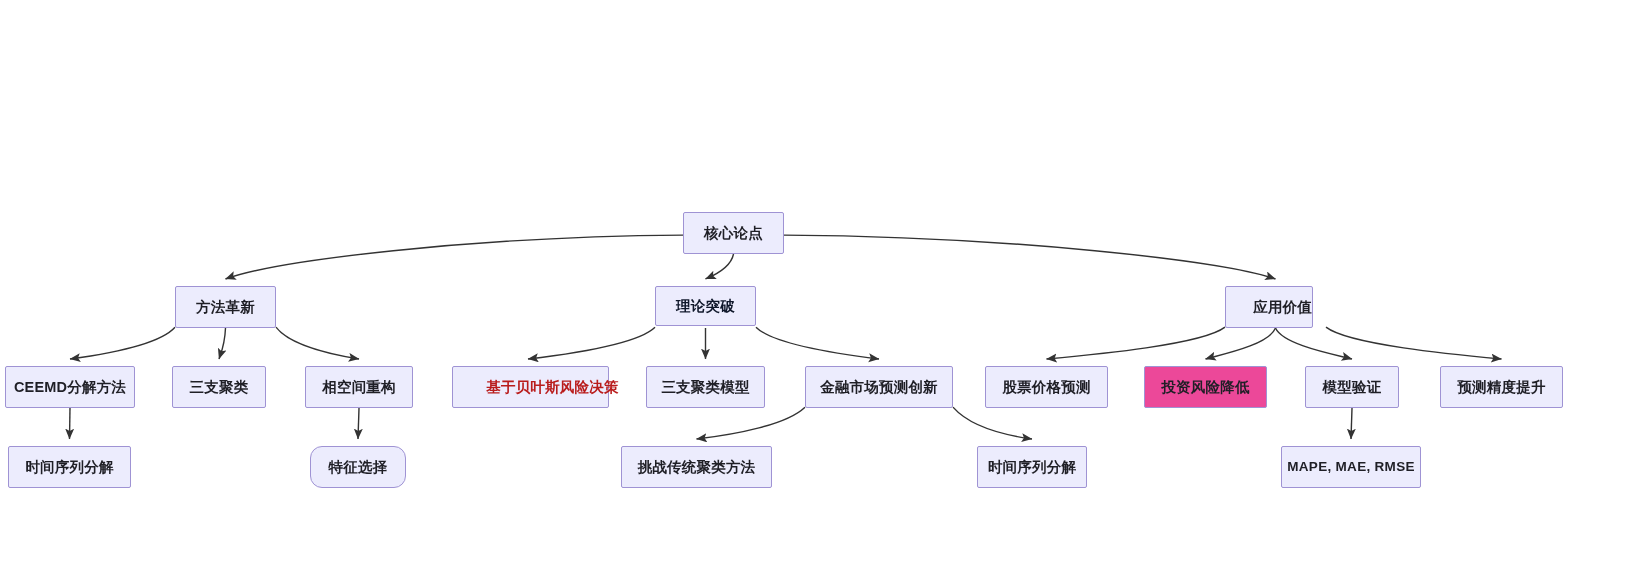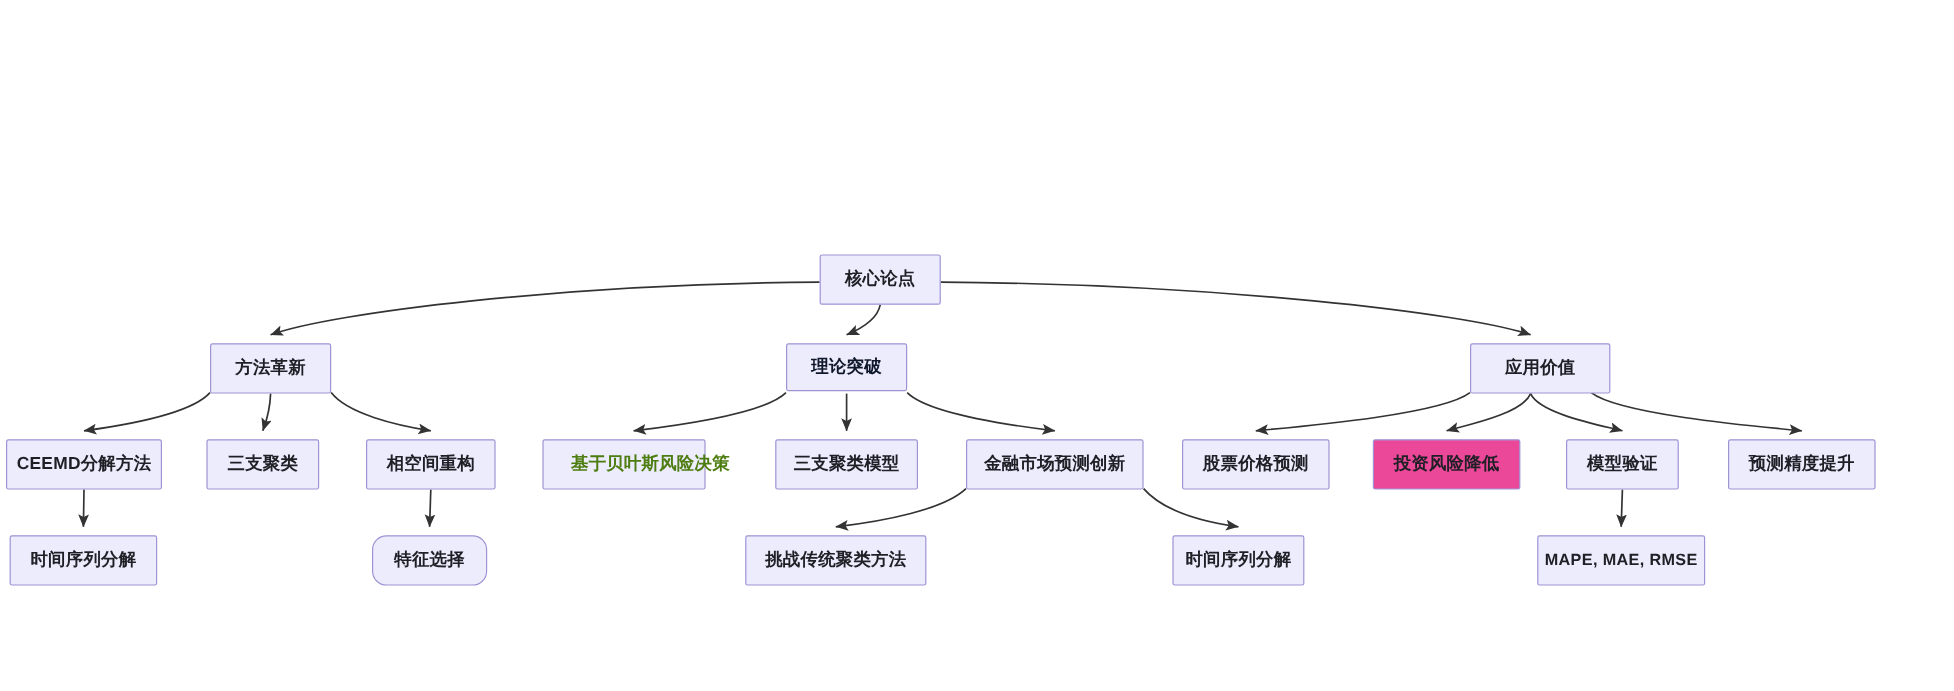--- a/index.html
+++ b/index.html
@@ -96,33 +96,33 @@
   <div id="node-layer">
       <div class="node" style="left: 683px; top: 212px; width: 101px; height: 42px; background: rgb(236, 236, 253); border-color: rgb(159, 147, 212); color: rgb(31, 31, 38);">
         <span class="node-label">核心论点</span>
       </div>
       <div class="node" style="left: 175px; top: 286px; width: 101px; height: 42px; background: rgb(236, 236, 253); border-color: rgb(159, 147, 212); color: rgb(31, 31, 38);">
         <span class="node-label">方法革新</span>
       </div>
       <div class="node" style="left: 655px; top: 286px; width: 101px; height: 40px; background: rgb(236, 236, 253); border-color: rgb(159, 147, 212); color: #0f172a;">
         <span class="node-label">理论突破</span>
       </div>
-      <div class="node" style="left: 1225px; top: 286px; width: 117px; height: 42px; background: rgb(236, 236, 253); border-color: rgb(159, 147, 212); color: rgb(31, 31, 38);">
+      <div class="node" style="left: 1225px; top: 286px; width: 88px; height: 42px; background: rgb(236, 236, 253); border-color: rgb(159, 147, 212); color: rgb(31, 31, 38); justify-content: flex-end;">
         <span class="node-label">应用价值</span>
       </div>
       <div class="node" style="left: 5px; top: 366px; width: 130px; height: 42px; background: rgb(236, 236, 253); border-color: rgb(159, 147, 212); color: rgb(31, 31, 38);">
         <span class="node-label">CEEMD分解方法</span>
       </div>
       <div class="node" style="left: 172px; top: 366px; width: 94px; height: 42px; background: rgb(236, 236, 253); border-color: rgb(159, 147, 212); color: rgb(31, 31, 38);">
         <span class="node-label">三支聚类</span>
       </div>
       <div class="node" style="left: 305px; top: 366px; width: 108px; height: 42px; background: rgb(236, 236, 253); border-color: rgb(159, 147, 212); color: rgb(31, 31, 38);">
         <span class="node-label">相空间重构</span>
       </div>
-      <div class="node" style="left: 452px; top: 366px; width: 136px; height: 42px; background: rgb(236, 236, 253); border-color: rgb(159, 147, 212); color: #4d7c0f; padding-left: 44px;">
+      <div class="node" style="left: 452px; top: 366px; width: 157px; height: 42px; background: rgb(236, 236, 253); border-color: rgb(159, 147, 212); color: #b91c1c; padding-left: 44px;">
         <span class="node-label">基于贝叶斯风险决策</span>
       </div>
       <div class="node" style="left: 646px; top: 366px; width: 119px; height: 42px; background: rgb(236, 236, 253); border-color: rgb(159, 147, 212); color: rgb(31, 31, 38);">
         <span class="node-label">三支聚类模型</span>
       </div>
       <div class="node" style="left: 805px; top: 366px; width: 148px; height: 42px; background: rgb(236, 236, 253); border-color: rgb(159, 147, 212); color: rgb(31, 31, 38);">
         <span class="node-label">金融市场预测创新</span>
       </div>
       <div class="node" style="left: 985px; top: 366px; width: 123px; height: 42px; background: rgb(236, 236, 253); border-color: rgb(159, 147, 212); color: rgb(31, 31, 38);">
         <span class="node-label">股票价格预测</span>

